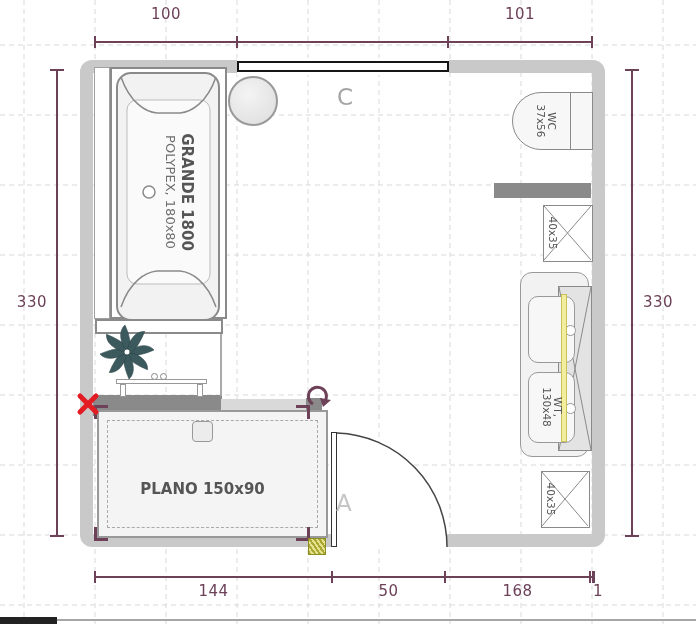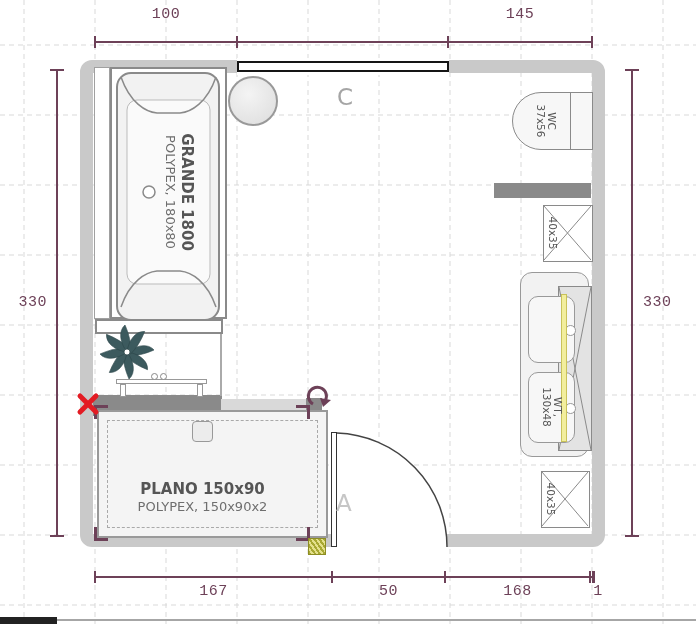--- a/index.html
+++ b/index.html
@@ -6,21 +6,21 @@
   #stage{
     position:relative;width:696px;height:624px;overflow:hidden;
     font-family:"DejaVu Sans","Liberation Sans",sans-serif;
     background:#fff;
   }
   .abs{position:absolute;}
   
   .dimline{background:#6d4158;}
   .dimlabel{
     color:#6d4158;font-size:15px;line-height:15px;text-align:center;
-    letter-spacing:0.5px;white-space:nowrap;font-family:Liberation Mono, monospace;
+    letter-spacing:0.5px;white-space:nowrap;
   }
   .tick{background:#6d4158;}
   
   .wallring{
     border:13px solid #c9c9c9;border-radius:12px;box-sizing:border-box;
   }
   .fixture{box-sizing:border-box;}
   .fixlabel-main{font-weight:bold;color:#555;font-size:15px;line-height:17px;white-space:nowrap;}
   .fixlabel-sub{color:#6e6e6e;font-size:13px;line-height:15px;white-space:nowrap;}
   .smalllabel{color:#555;font-size:10.5px;line-height:11.5px;white-space:nowrap;text-align:center;}
@@ -110,21 +110,20 @@
   <div class="abs" style="left:116px;top:379px;width:91px;height:5px;background:#fff;border:1px solid #999;box-sizing:border-box;"></div>
   <div class="abs" style="left:120px;top:384px;width:6px;height:13px;background:#fff;border:1px solid #999;box-sizing:border-box;"></div>
   <div class="abs" style="left:197px;top:384px;width:6px;height:13px;background:#fff;border:1px solid #999;box-sizing:border-box;"></div>
   <div class="abs" style="left:151px;top:373px;width:7px;height:7px;border:1px solid #888;border-radius:50%;background:#fff;box-sizing:border-box;"></div>
   <div class="abs" style="left:160px;top:373px;width:7px;height:7px;border:1px solid #888;border-radius:50%;background:#fff;box-sizing:border-box;"></div>
 
   <div class="abs fixture" style="left:97px;top:410px;width:231px;height:128px;background:#f4f4f4;border:2px solid #999;">
     <div class="dashedinner"></div>
     <div class="abs" style="left:93px;top:9px;width:21px;height:21px;background:#ececec;border:1.5px solid #999;border-radius:4px;box-sizing:border-box;"></div>
     <div class="abs fixlabel-main" style="left:0;top:69px;width:207px;text-align:center;">PLANO 150x90</div>
-    <div class="abs fixlabel-sub" style="left:0;top:87px;width:207px;text-align:center;">POLYPEX, 150x90x2</div>
   </div>
 
   <div class="abs bracket" style="left:94px;top:405px;border-left:3px solid #6d4158;border-top:3px solid #6d4158;"></div>
   <div class="abs bracket" style="left:296px;top:405px;border-right:3px solid #6d4158;border-top:3px solid #6d4158;"></div>
   <div class="abs bracket" style="left:94px;top:527px;border-left:3px solid #6d4158;border-bottom:3px solid #6d4158;"></div>
   <div class="abs bracket" style="left:296px;top:527px;border-right:3px solid #6d4158;border-bottom:3px solid #6d4158;"></div>
 
   <svg class="abs" width="24" height="24" style="left:76px;top:392px;">
     <line x1="4" y1="4" x2="20" y2="20" stroke="#e31b23" stroke-width="5" stroke-linecap="round"></line>
     <line x1="20" y1="4" x2="4" y2="20" stroke="#e31b23" stroke-width="5" stroke-linecap="round"></line>
@@ -191,29 +190,29 @@
   <div class="abs rot90" style="left:531px;top:493px;width:38px;height:12px;">
     <div class="smalllabel">40x35</div>
   </div>
 
   <div class="abs dimline" style="left:95px;top:41px;width:498px;height:2px;"></div>
   <div class="abs tick" style="left:94px;top:36px;width:2px;height:12px;"></div>
   <div class="abs tick" style="left:236px;top:36px;width:2px;height:12px;"></div>
   <div class="abs tick" style="left:447px;top:36px;width:2px;height:12px;"></div>
   <div class="abs tick" style="left:591px;top:36px;width:2px;height:12px;"></div>
   <div class="abs dimlabel" style="left:95px;top:7px;width:142px;">100</div>
-  <div class="abs dimlabel" style="left:448px;top:7px;width:144px;">145</div>
+  <div class="abs dimlabel" style="left:448px;top:7px;width:144px;">101</div>
 
   <div class="abs dimline" style="left:95px;top:576px;width:499px;height:2px;"></div>
   <div class="abs tick" style="left:94px;top:571px;width:2px;height:12px;"></div>
   <div class="abs tick" style="left:331px;top:571px;width:2px;height:12px;"></div>
   <div class="abs tick" style="left:444px;top:571px;width:2px;height:12px;"></div>
   <div class="abs tick" style="left:589px;top:571px;width:2px;height:12px;"></div>
   <div class="abs tick" style="left:592px;top:571px;width:3px;height:12px;"></div>
-  <div class="abs dimlabel" style="left:95px;top:584px;width:237px;">167</div>
+  <div class="abs dimlabel" style="left:95px;top:584px;width:237px;">144</div>
   <div class="abs dimlabel" style="left:332px;top:584px;width:113px;">50</div>
   <div class="abs dimlabel" style="left:445px;top:584px;width:145px;">168</div>
   <div class="abs dimlabel" style="left:590px;top:584px;width:16px;">1</div>
 
   <div class="abs dimline" style="left:56px;top:70px;width:2px;height:467px;"></div>
   <div class="abs tick" style="left:50px;top:69px;width:14px;height:2px;"></div>
   <div class="abs tick" style="left:50px;top:535px;width:14px;height:2px;"></div>
   <div class="abs dimlabel" style="left:14px;top:295px;width:33px;text-align:right;">330</div>
 
   <div class="abs dimline" style="left:631px;top:70px;width:2px;height:467px;"></div>

